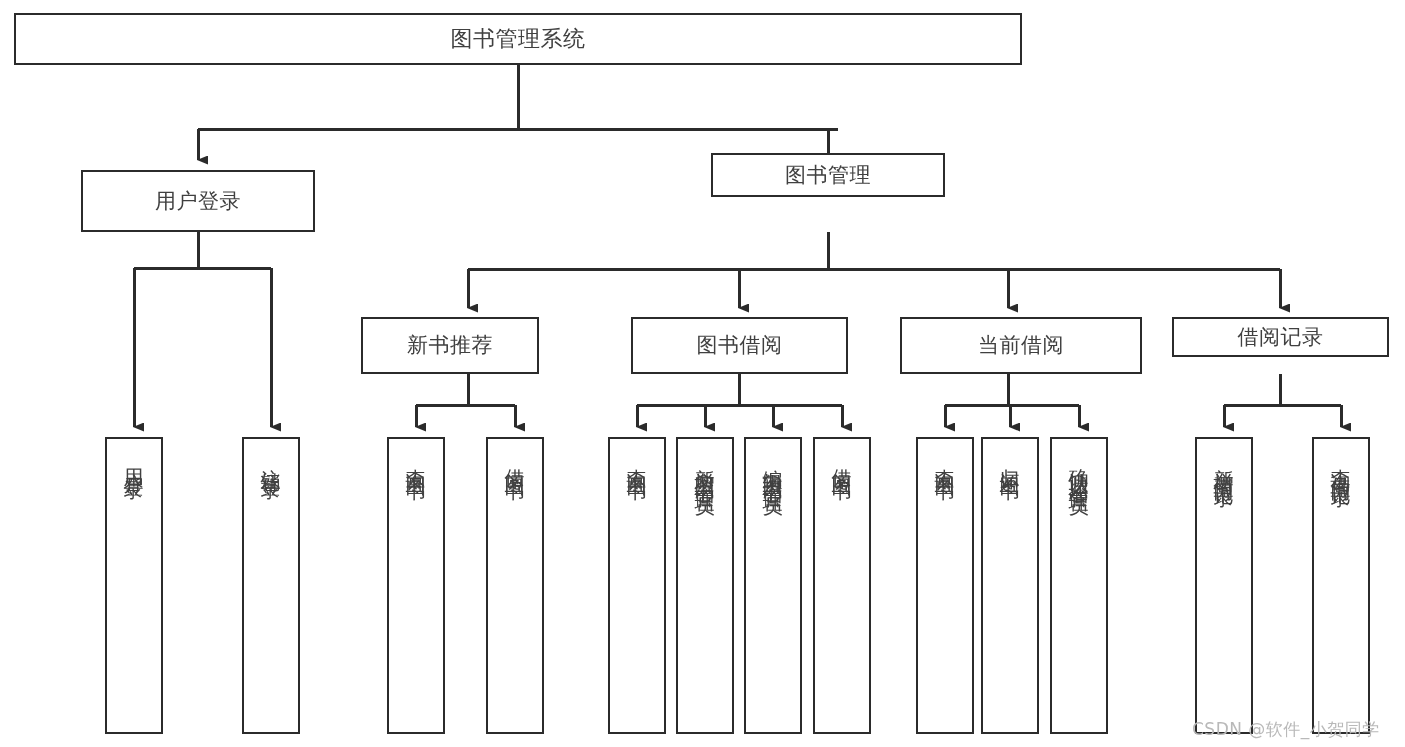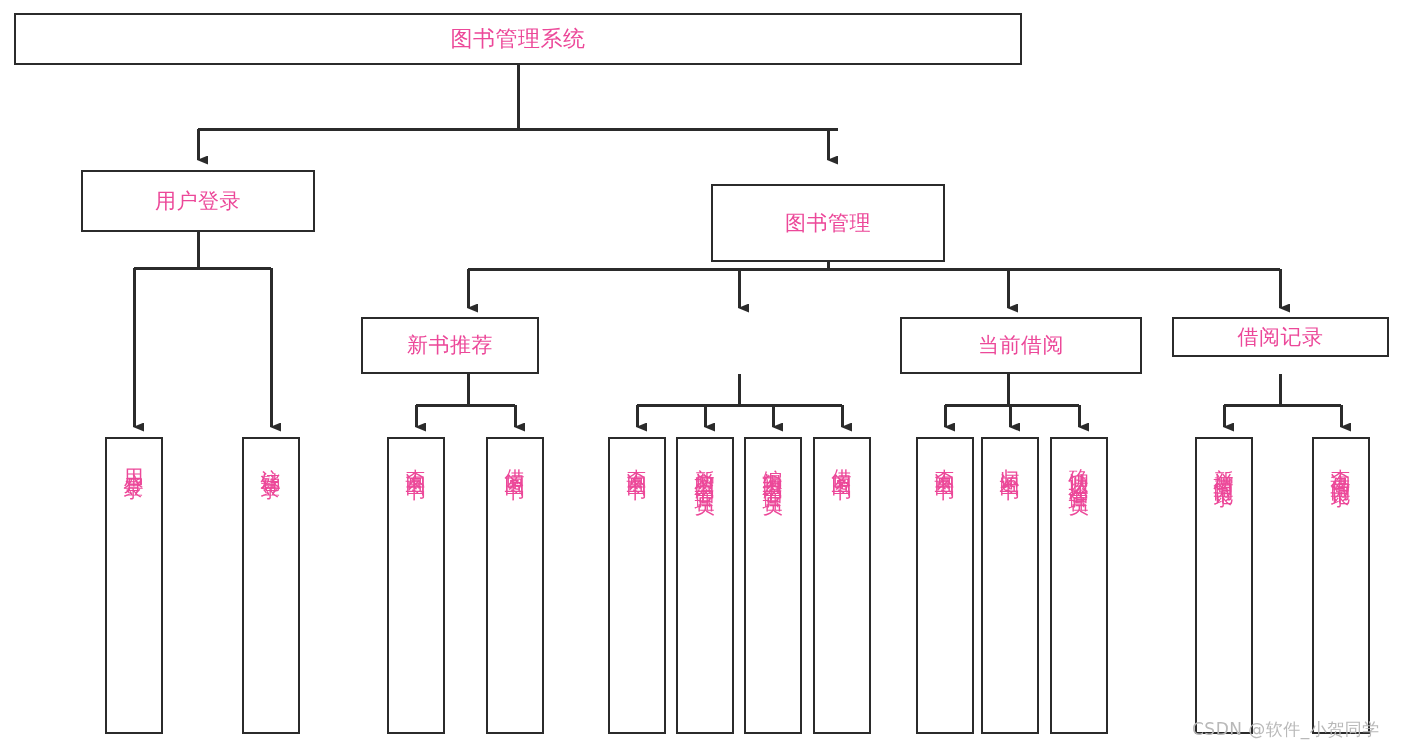--- a/index.html
+++ b/index.html
@@ -27,21 +27,21 @@
     pointer-events: none;
   }
   .node {
     position: absolute;
     box-sizing: border-box;
     background: #ffffff;
     border: 2px solid #2b2b2b;
     display: flex;
     align-items: center;
     justify-content: center;
-    color: #ec4899;
+    color: #404040;
   }
   .node-label {
     display: block;
     text-align: center;
     line-height: 1.08;
     white-space: nowrap;
   }
   
   .node.horiz .node-label {
     font-size: 21px;
@@ -131,28 +131,31 @@
   </svg>
 
   <div class="node horiz root" style="left:14px; top:13px; width:1008px; height:52px;">
     <span class="node-label">图书管理系统</span>
   </div>
 
   <div class="node horiz" style="left:81px; top:170px; width:234px; height:62px;">
     <span class="node-label">用户登录</span>
   </div>
 
-  <div class="node horiz" style="left:711px; top:184px; width:234px; height:78px;">
+  <div class="node horiz" style="left:711px; top:153px; width:234px; height:44px;">
     <span class="node-label">图书管理</span>
   </div>
 
   <div class="node horiz" style="left:361px; top:317px; width:178px; height:57px;">
     <span class="node-label">新书推荐</span>
   </div>
 
+  <div class="node horiz" style="left:631px; top:317px; width:217px; height:57px;">
+    <span class="node-label">图书借阅</span>
+  </div>
 
   <div class="node horiz" style="left:900px; top:317px; width:242px; height:57px;">
     <span class="node-label">当前借阅</span>
   </div>
 
   <div class="node horiz" style="left:1172px; top:317px; width:217px; height:40px;">
     <span class="node-label">借阅记录</span>
   </div>
 
   <div class="node vert" style="left:105px; top:437px; width:58px; height:297px;">

